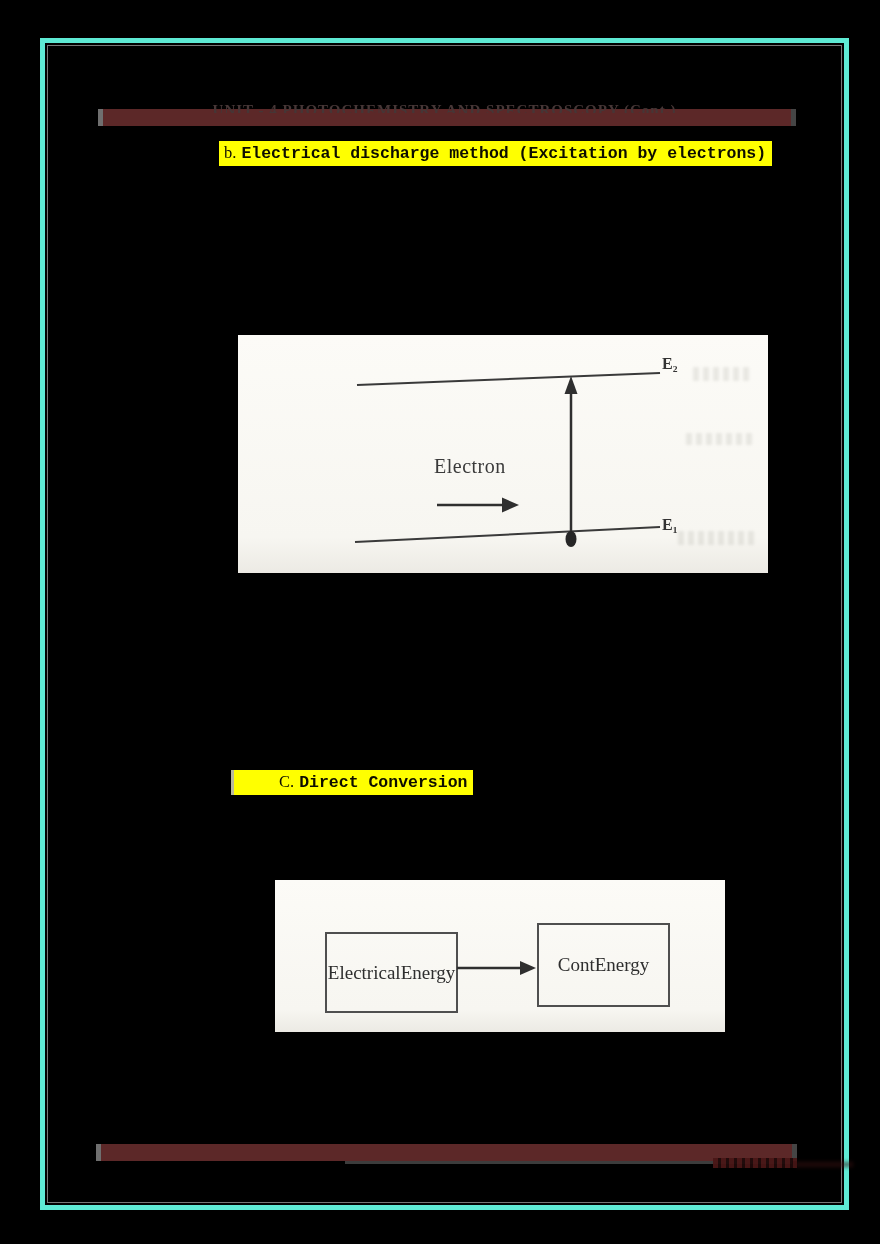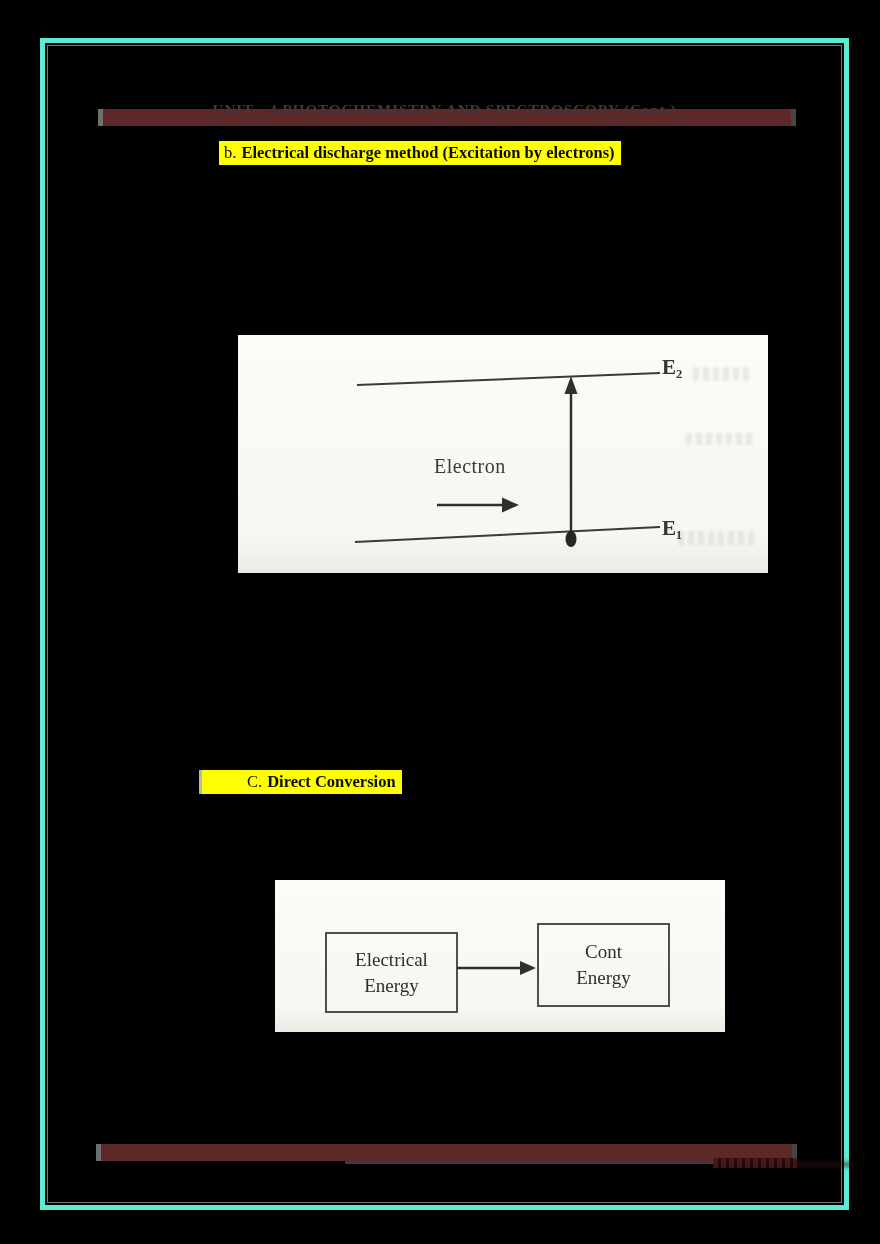--- a/index.html
+++ b/index.html
@@ -51,54 +51,54 @@
     position:absolute;left:750px;top:1119px;width:58px;height:5px;
     background:#3a1212;filter:blur(2px);opacity:.6;z-index:4;
   }
   
   .hl-heading{
     position:absolute;background:#ffff00;color:#0d0d00;
     font-size:16.5px;line-height:21px;padding:1px 6px 2px 5px;
     white-space:nowrap;z-index:2;
   }
   .hl-heading .pfx{font-weight:normal;margin-right:5px;}
-  .hl-heading .ttl{font-weight:bold;}
+  .hl-heading .ttl{font-weight:bold;font-family:Liberation Mono, monospace;}
   .hl-caret{box-shadow:inset 3px 0 0 #b9b9a0;padding-left:8px;}
   .h-b{left:174px;top:98px;}
-  .h-c{left:154px;top:727px;padding-left:48px;}
+  .h-c{left:186px;top:727px;padding-left:48px;}
   .h-d{left:171px;top:1002px;}
   
   .fig-panel{
     position:absolute;background:linear-gradient(180deg,#fcfbf7 0%,#f7f6f1 85%,#eceae4 100%);
     z-index:2;
   }
   .fig1{left:193px;top:292px;width:530px;height:238px;}
   .fig2{left:230px;top:837px;width:450px;height:152px;}
   .fig-svg{position:absolute;left:0;top:0;}
   .lvl-label{
-    position:absolute;color:#333;font-size:21px;font-weight:bold;
+    position:absolute;color:#333;font-size:16px;font-weight:bold;
     font-family:"Liberation Serif","DejaVu Serif",serif;
   }
   .e2-label{left:424px;top:20px;}
   .e1-label{left:424px;top:181px;font-family:Liberation Serif, serif;}
   .electron-label{
     position:absolute;left:196px;top:120px;color:#3a3a3a;
     font-size:20px;letter-spacing:.5px;
   }
   .bleed{
     position:absolute;opacity:.16;filter:blur(1.5px);
     background:repeating-linear-gradient(90deg,#8a8a80 0 6px,transparent 6px 10px);
   }
   .bleed1{left:455px;top:32px;width:60px;height:14px;}
   .bleed2{left:448px;top:98px;width:66px;height:12px;}
   .bleed3{left:440px;top:196px;width:80px;height:14px;}
   
   .energy-box{
     position:absolute;border:2px solid #4f4f4f;background:transparent;
-    display:flex;flex-direction:column;align-items:center;justify-content:center;
+    display:flex;flex-direction:row;align-items:center;justify-content:center;
     color:#2e2e2e;font-size:19px;line-height:26px;text-align:center;
   }
   .box-left{left:50px;top:52px;width:129px;height:77px;}
   .box-right{left:262px;top:43px;width:129px;height:80px;}
 </style>
 </head>
 <body>
 
 <div class="page-frame">
   <div class="page-inner"></div>

